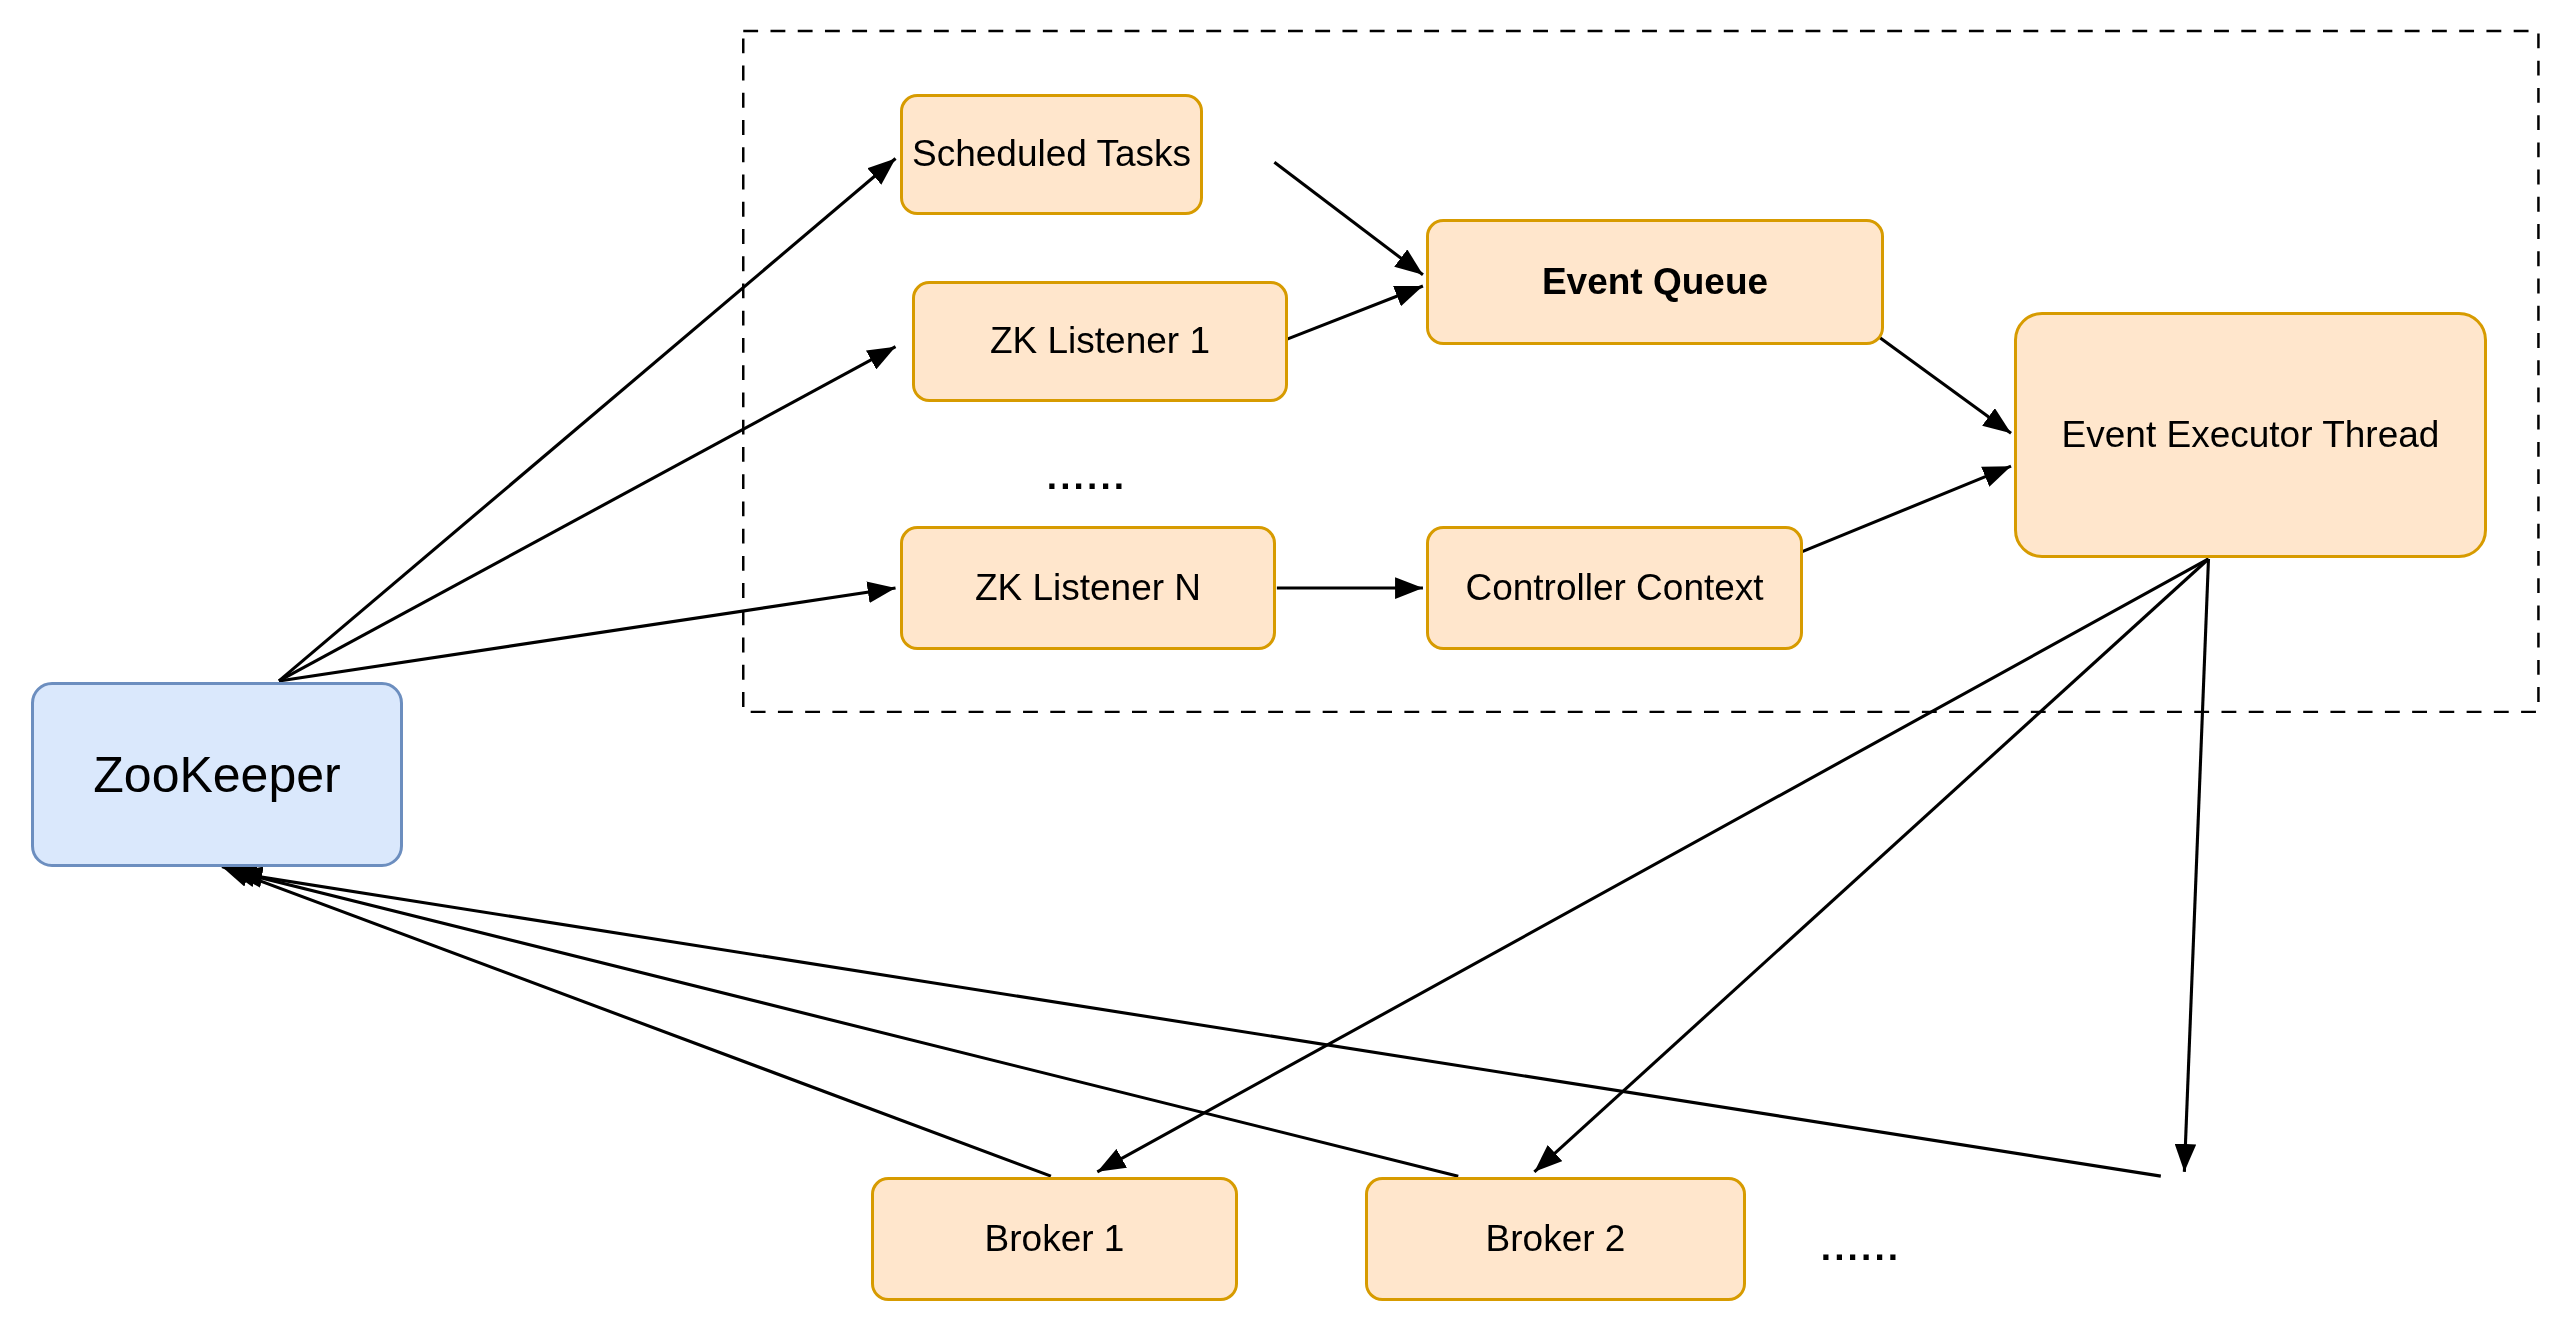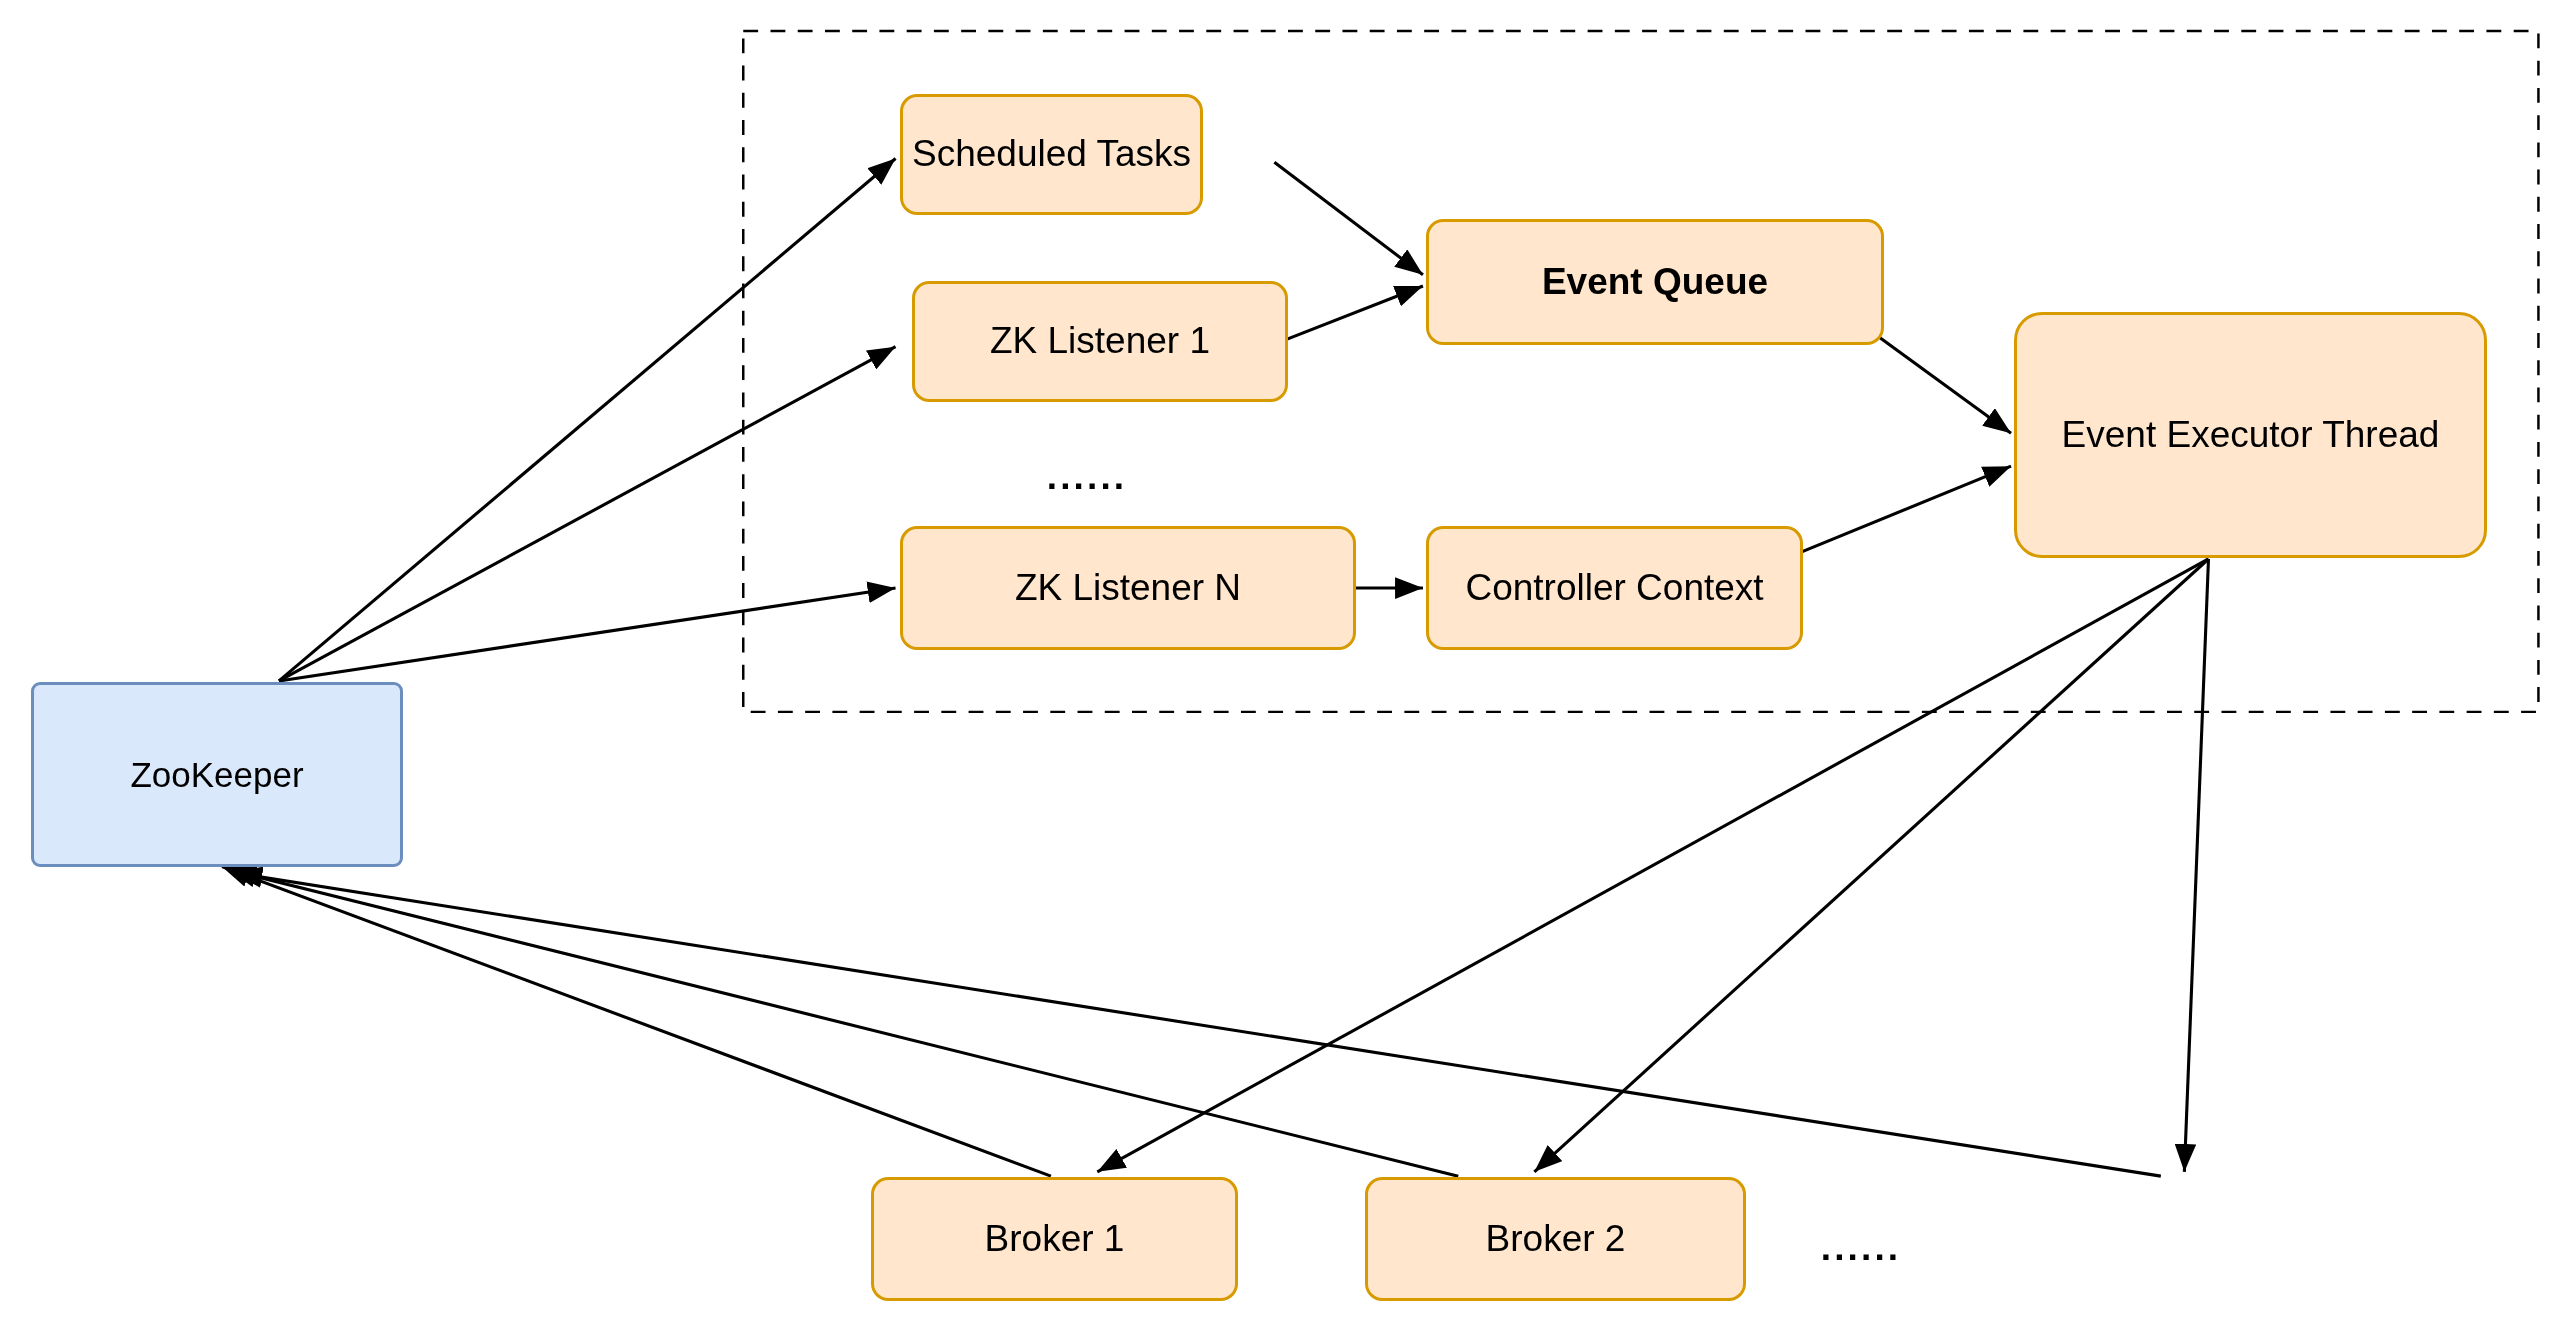--- a/index.html
+++ b/index.html
@@ -45,22 +45,22 @@
     border-radius: 17.3px;
     font-size: 37px;
     line-height: 1.2;
     color: #000000;
     white-space: nowrap;
   }
   .node.big { border-radius: 28px; }
   .node.zk {
     background: var(--zookeeper-fill, #dae8fc);
     border-color: var(--zookeeper-border, #6c8ebf);
-    border-radius: 9px;
-    font-size: 35px;
+    border-radius: 21px;
+    font-size: 50px;
     text-align: right;
   }
   .dots {
     position: absolute;
     transform: translate(-50%, -50%);
     font-size: 37px;
     font-weight: bold;
     letter-spacing: 3.1px;
     color: #000000;
     white-space: nowrap;
@@ -107,21 +107,21 @@
   <div class="node" style="left:900px; top:94px; width:303px; height:121px;">
     <span>Scheduled Tasks</span>
   </div>
 
   <div class="node" style="left:912px; top:281px; width:376px; height:121px;">
     <span>ZK Listener 1</span>
   </div>
 
   <div class="dots" style="left:1087px; top:477px;">......</div>
 
-  <div class="node" style="left:900px; top:526px; width:456px; height:124px;">
+  <div class="node" style="left:900px; top:526px; width:376px; height:124px;">
     <span>ZK Listener N</span>
   </div>
 
   <div class="node" style="left:1426px; top:219px; width:458px; height:126px;font-weight:bold;">
     <span>Event Queue</span>
   </div>
 
   <div class="node" style="left:1426px; top:526px; width:377px; height:124px;">
     <span>Controller Context</span>
   </div>

